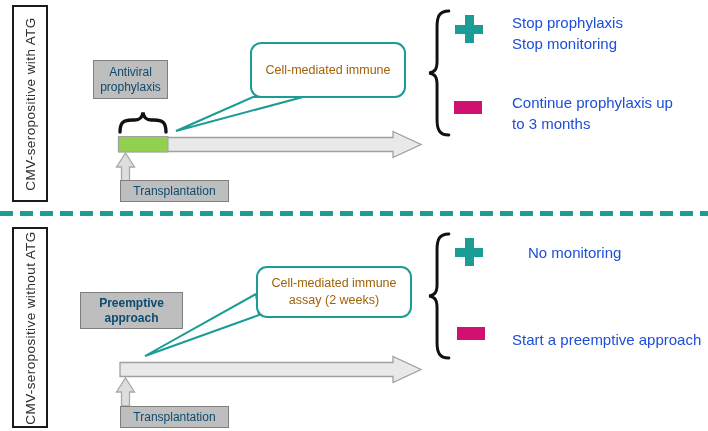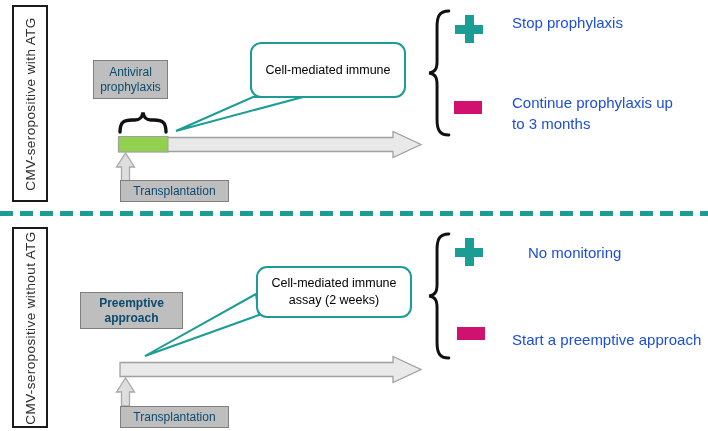--- a/index.html
+++ b/index.html
@@ -30,21 +30,21 @@
   }
   .approach-top{left:93px;top:60px;width:73px;height:37px;}
   .approach-bottom{left:80px;top:292px;width:101px;height:35px;font-weight:bold;}
   .transplant-top{left:120px;top:180px;width:107px;height:20px;}
   .transplant-bottom{left:120px;top:406px;width:107px;height:20px;}
 
   
   .callout{
     background:#fff;border:2px solid #1b9c94;border-radius:11px;
     display:flex;flex-direction:column;align-items:center;justify-content:center;
-    text-align:center;font-size:12.5px;color:#000000;line-height:17px;
+    text-align:center;font-size:12.5px;color:#a16207;line-height:17px;
   }
   .callout-top{left:250px;top:42px;width:152px;height:52px;}
   .callout-bottom{left:256px;top:266px;width:152px;height:48px;}
 
   
   .brace-right{width:26px;height:130px;}
   .br-top{left:427px;top:8px;}
   .br-bottom{left:427px;top:231px;}
   .brace-small{left:117px;top:110px;width:52px;height:24px;}
 
@@ -114,20 +114,21 @@
     <span>Transplantation</span>
   </div>
 
   <svg class="abs brace-right br-top" viewBox="0 0 26 132">
     <path d="M 22,3 C 12,3 10,9 10,19 L 10,54 C 10,62 8,65 2,66 C 8,67 10,70 10,78 L 10,113 C 10,123 12,129 22,129" fill="none" stroke="#111" stroke-width="3" stroke-linecap="round"></path>
   </svg>
 
   <span class="abs plus-icon plus-top"></span>
   <div class="abs outcome-text ot-1">
     <div>Stop prophylaxis</div>
+    <div>Stop monitoring</div>
   </div>
 
   <span class="abs minus-icon minus-top"></span>
   <div class="abs outcome-text ot-2">
     <div>Continue prophylaxis up</div>
     <div>to 3 months</div>
   </div>
 
   <div class="abs divider"></div>
 

